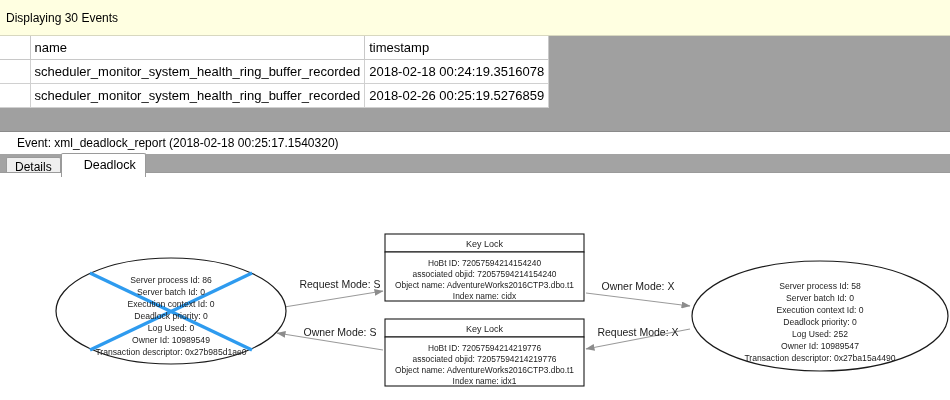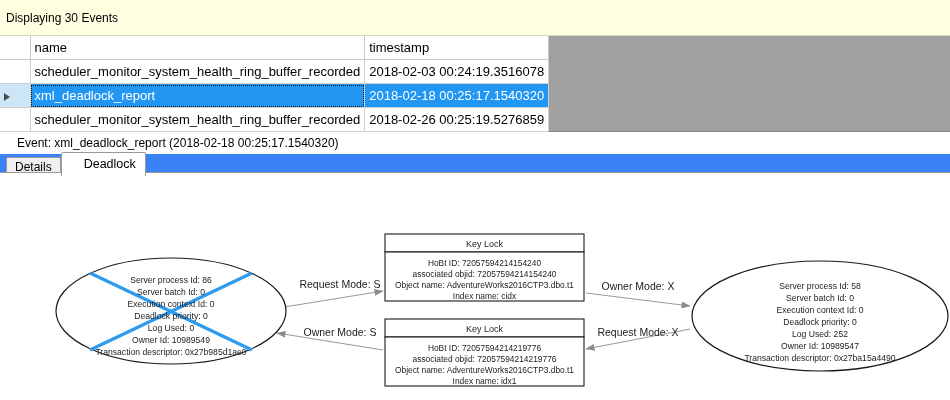--- a/index.html
+++ b/index.html
@@ -99,25 +99,25 @@
     padding-left: 17px;
     box-sizing: border-box;
     background: #ffffff;
     font-size: 12px;
   }
 
   
   .tabstrip {
     height: 22px;
     position: relative;
-    background: #3b82f6;
+    background: #a3a3a3;
     padding-left: 6px;
     box-sizing: border-box;
     display: flex;
-    align-items: flex-end;
+    align-items: center;
   }
   .tab {
     border: 1px solid #9a9a9a;
     border-bottom: none;
     background: #EFEFEF;
     padding: 2px 8px 3px 8px;
     font-size: 12px;
     line-height: 15px;
     position: relative;
     top: 2px;
@@ -184,28 +184,21 @@
       <tr>
         <th class="col-sel"></th>
         <th class="col-name">name</th>
         <th class="col-ts">timestamp</th>
       </tr>
     </thead>
     <tbody>
       <tr>
         <td class="col-sel row-sel-cell"></td>
         <td class="col-name data-cell">scheduler_monitor_system_health_ring_buffer_recorded</td>
-        <td class="col-ts data-cell">2018-02-03 00:24:19.3516078</td>
-      </tr>
-      <tr class="selected">
-        <td class="col-sel row-sel-cell">
-          <span class="row-arrow"></span>
-        </td>
-        <td class="col-name data-cell cell-focus">xml_deadlock_report</td>
-        <td class="col-ts data-cell">2018-02-18 00:25:17.1540320</td>
+        <td class="col-ts data-cell">2018-02-18 00:24:19.3516078</td>
       </tr>
       <tr>
         <td class="col-sel row-sel-cell"></td>
         <td class="col-name data-cell">scheduler_monitor_system_health_ring_buffer_recorded</td>
         <td class="col-ts data-cell">2018-02-26 00:25:19.5276859</td>
       </tr>
     </tbody>
   </table>
 </div>
 

